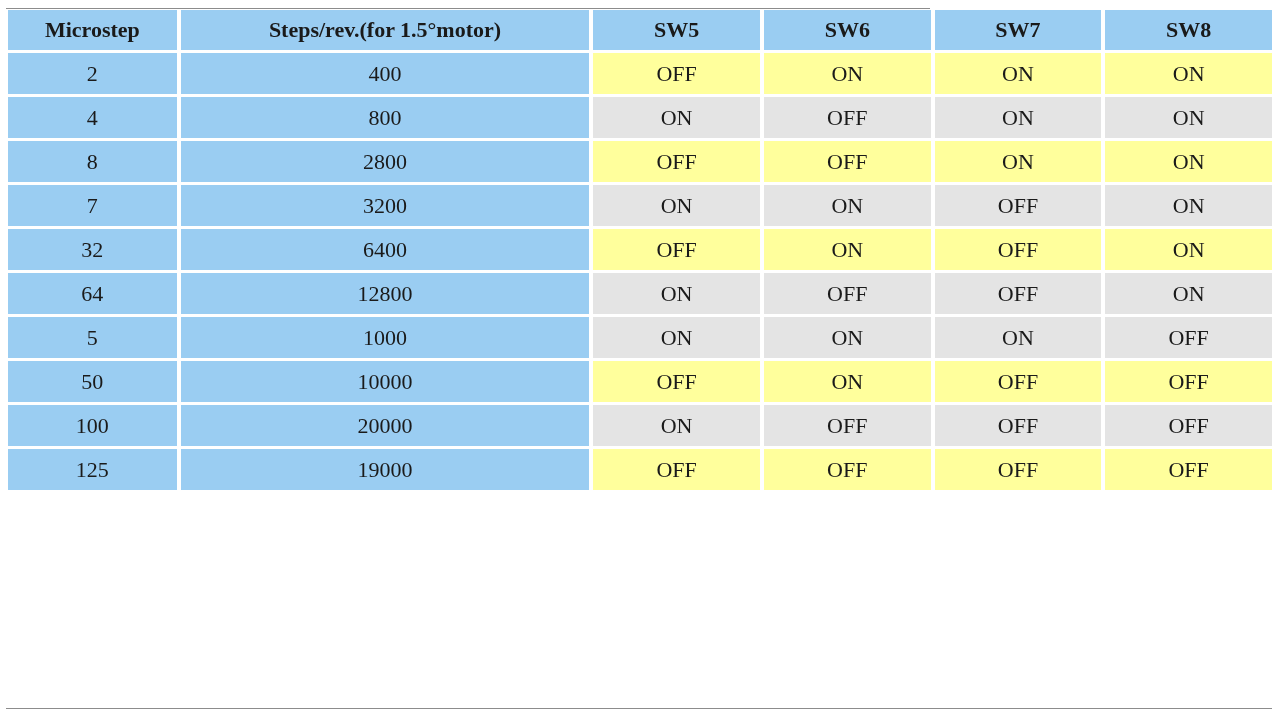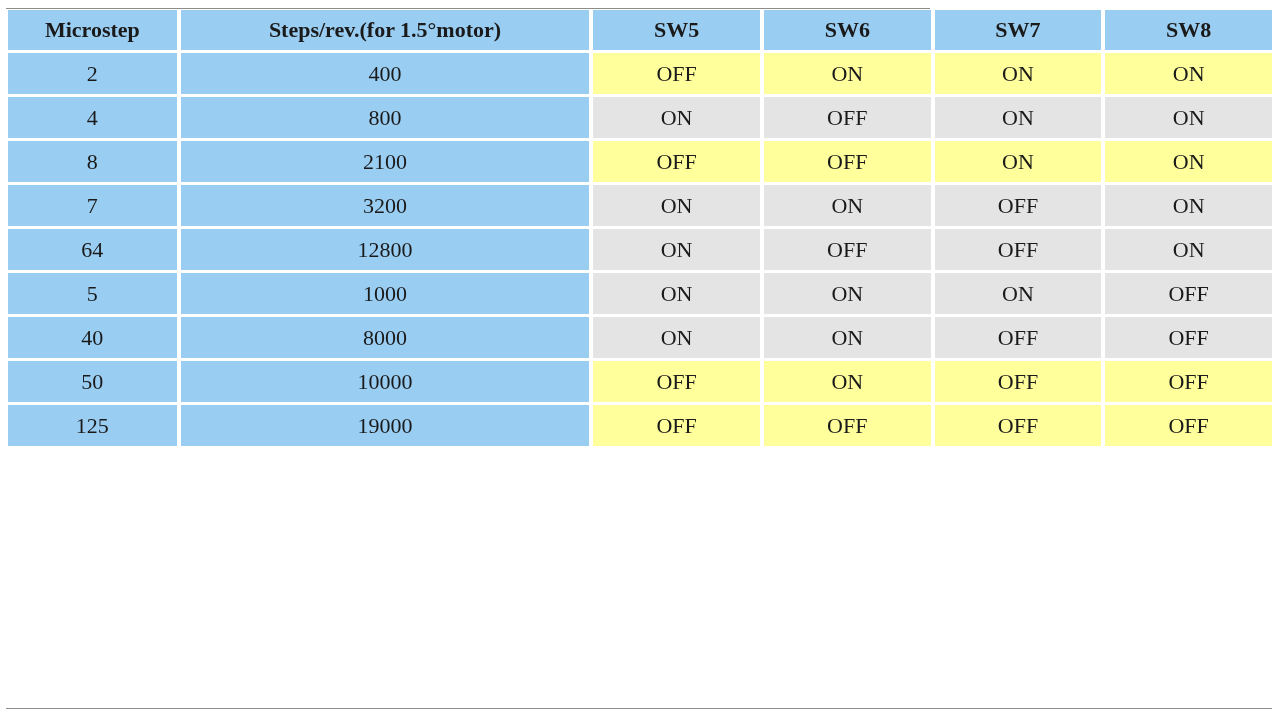--- a/index.html
+++ b/index.html
@@ -108,65 +108,73 @@
         <tr>
           <td class="blue">4</td>
           <td class="blue">800</td>
           <td class="gray">ON</td>
           <td class="gray">OFF</td>
           <td class="gray">ON</td>
           <td class="gray">ON</td>
         </tr>
         <tr>
           <td class="blue">8</td>
-          <td class="blue">2100</td>
+          <td class="blue">2800</td>
           <td class="yellow">OFF</td>
           <td class="yellow">OFF</td>
           <td class="yellow">ON</td>
           <td class="yellow">ON</td>
         </tr>
         <tr>
           <td class="blue">7</td>
           <td class="blue">3200</td>
           <td class="gray">ON</td>
           <td class="gray">ON</td>
           <td class="gray">OFF</td>
           <td class="gray">ON</td>
+        </tr>
+        <tr>
+          <td class="blue">32</td>
+          <td class="blue">6400</td>
+          <td class="yellow">OFF</td>
+          <td class="yellow">ON</td>
+          <td class="yellow">OFF</td>
+          <td class="yellow">ON</td>
         </tr>
         <tr>
           <td class="blue">64</td>
           <td class="blue">12800</td>
           <td class="gray">ON</td>
           <td class="gray">OFF</td>
           <td class="gray">OFF</td>
           <td class="gray">ON</td>
         </tr>
         <tr>
           <td class="blue">5</td>
           <td class="blue">1000</td>
           <td class="gray">ON</td>
           <td class="gray">ON</td>
           <td class="gray">ON</td>
           <td class="gray">OFF</td>
         </tr>
         <tr>
-          <td class="blue">40</td>
-          <td class="blue">8000</td>
-          <td class="gray">ON</td>
-          <td class="gray">ON</td>
-          <td class="gray">OFF</td>
-          <td class="gray">OFF</td>
-        </tr>
-        <tr>
           <td class="blue">50</td>
           <td class="blue">10000</td>
           <td class="yellow">OFF</td>
           <td class="yellow">ON</td>
           <td class="yellow">OFF</td>
           <td class="yellow">OFF</td>
+        </tr>
+        <tr>
+          <td class="blue">100</td>
+          <td class="blue">20000</td>
+          <td class="gray">ON</td>
+          <td class="gray">OFF</td>
+          <td class="gray">OFF</td>
+          <td class="gray">OFF</td>
         </tr>
         <tr>
           <td class="blue">125</td>
           <td class="blue">19000</td>
           <td class="yellow">OFF</td>
           <td class="yellow">OFF</td>
           <td class="yellow">OFF</td>
           <td class="yellow">OFF</td>
         </tr>
       </tbody>

